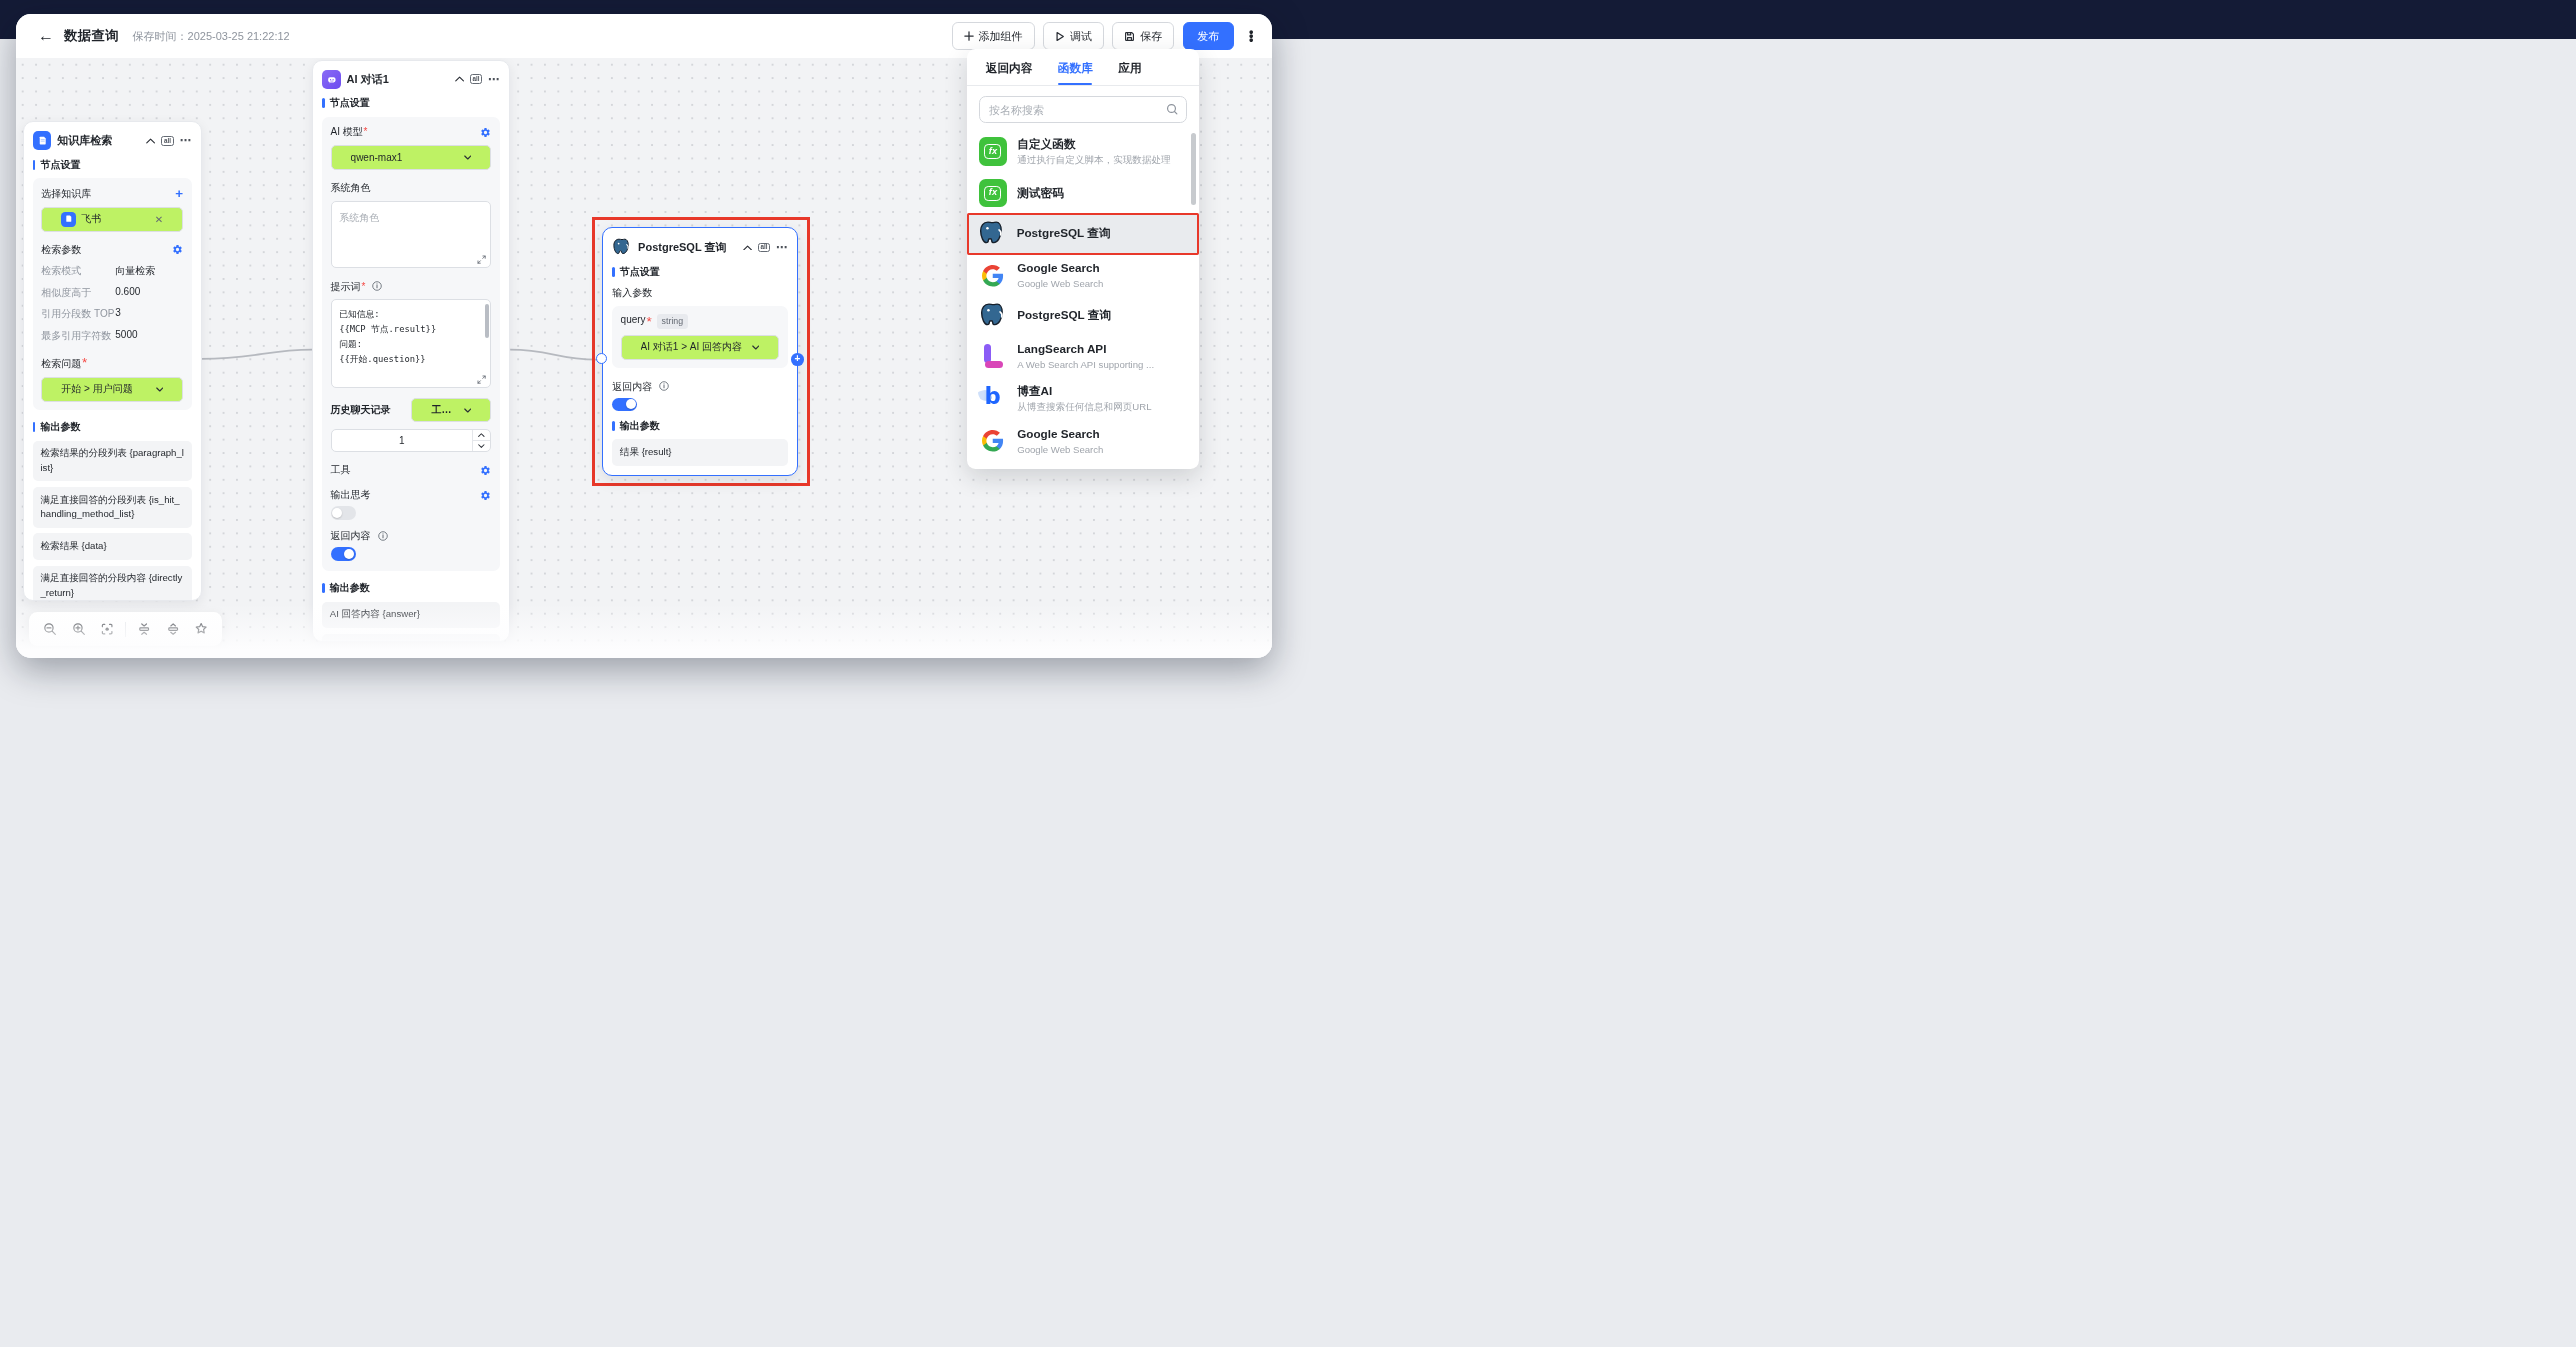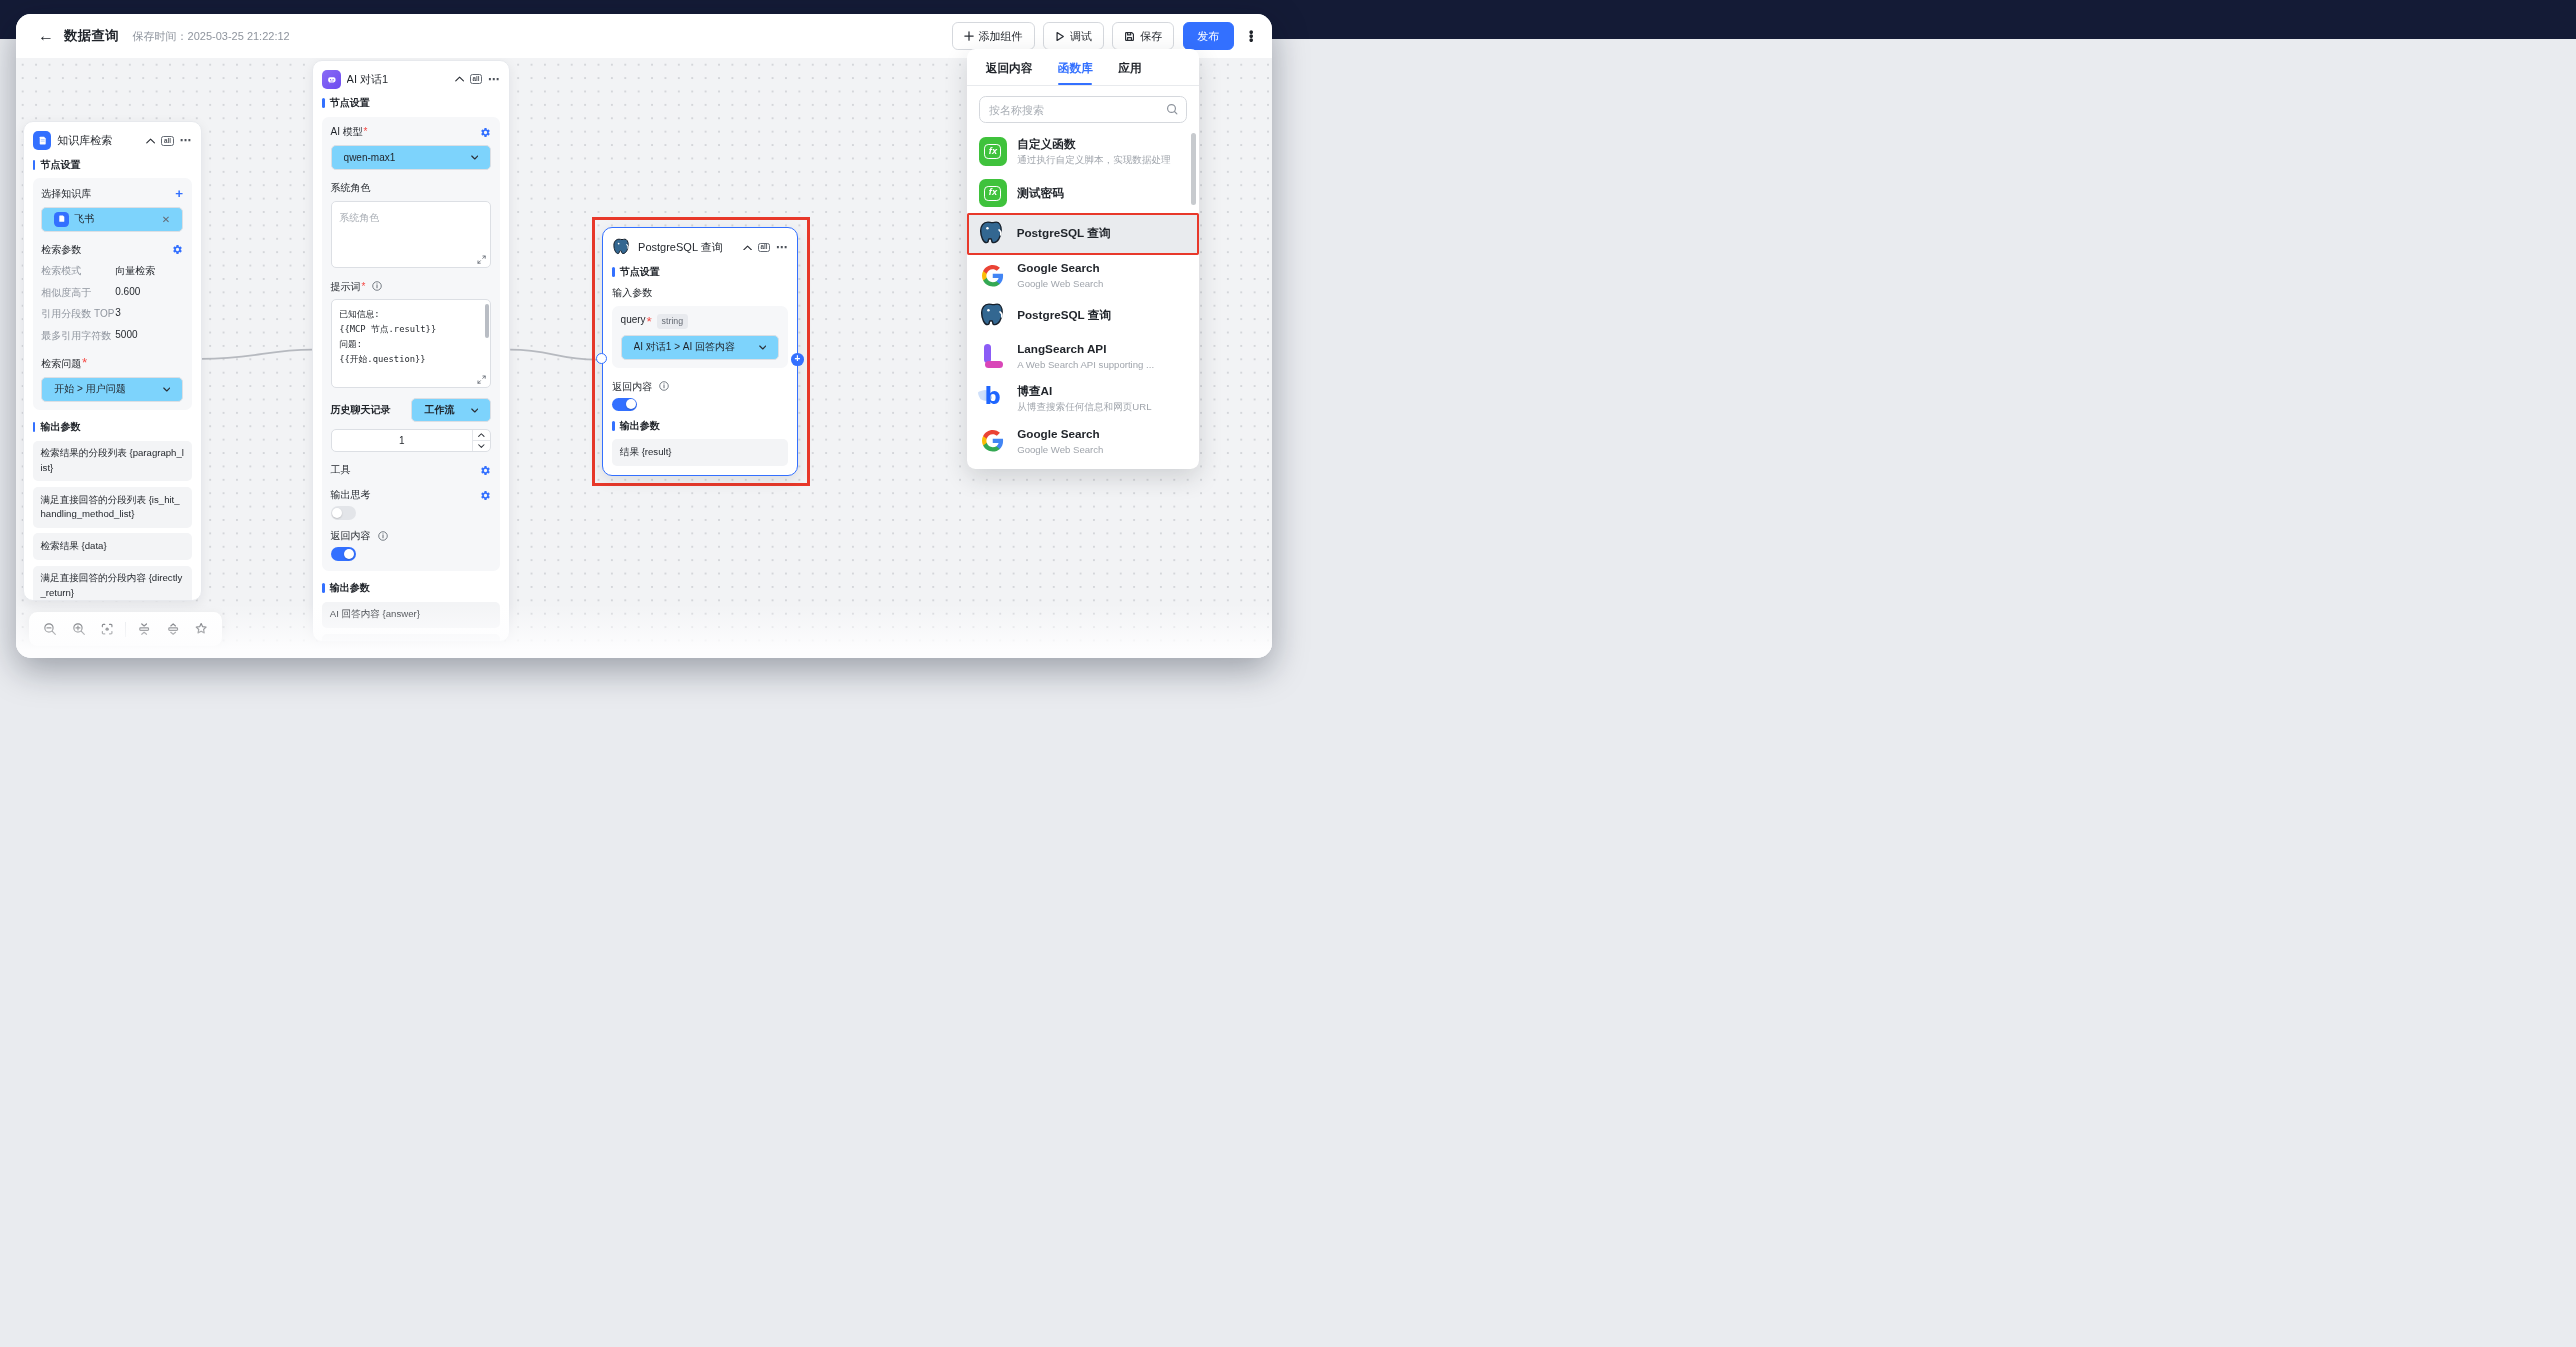--- a/index.html
+++ b/index.html
@@ -25,35 +25,35 @@
             background-image:radial-gradient(#d4d6da 0.8px, transparent 1px); background-size:13.4px 13.4px; }
   .canvas-fade { position:absolute; left:0; right:0; bottom:0; height:54px; background:linear-gradient(180deg, rgba(255,255,255,0), #fdfdfe 85%); pointer-events:none; }
   svg.wires { position:absolute; inset:0; width:100%; height:100%; pointer-events:none; }
 
   
   .node { position:absolute; background:#fff; border:0.8px solid #e7e9ed; border-radius:10px; box-shadow:0 3.4px 11.7px rgba(31,35,41,.07); padding:9.2px 9.2px 10px; overflow:hidden; }
   .node-head { display:flex; align-items:center; gap:5.9px; margin-bottom:7.6px; }
   .node-ico { width:18.5px; height:18.5px; border-radius:5px; flex:none; display:flex; align-items:center; justify-content:center; }
   .node-ico.blue { background:#3370ff; }
   .node-ico.violet { background:linear-gradient(135deg,#8a6bf5,#6c4cf0); }
-  .node-title { font-size:11px; font-weight:normal; flex:1; white-space:nowrap; overflow:hidden; }
+  .node-title { font-size:11px; font-weight:bold; flex:1; white-space:nowrap; overflow:hidden; }
   .head-icons { display:flex; align-items:center; gap:5.9px; color:#646a73; }
   .chev-up { width:9.2px; height:5.9px; }
   .all-badge { border:1.2px solid #646a73; border-radius:2.5px; font-size:6.3px; font-weight:bold; padding:0.8px 1.7px; line-height:1; color:#4c5159; }
   .kebab-h { font-size:11px; font-weight:bold; letter-spacing:0.8px; line-height:6.7px; color:#4c5159; cursor:pointer; }
   .sec-label { display:flex; align-items:center; gap:5px; font-size:10px; font-weight:bold; margin:6.7px 0 6.7px; }
   .sec-label::before { content:""; width:2.5px; height:10px; border-radius:1.7px; background:#3370ff; }
   .plain-label { font-size:10px; color:#1f2329; margin:5px 0 5.9px; }
   .card { background:#f6f7f9; border-radius:6.7px; padding:8.4px; }
   .row-between { display:flex; align-items:center; justify-content:space-between; }
   .f-label { font-size:10px; color:#1f2329; }
   .req { color:#f54a45; margin-left:0.8px; }
   .gear { width:11px; height:11px; fill:#3370ff; cursor:pointer; flex:none; }
   .info-i { width:10px; height:10px; margin-left:3.4px; vertical-align:-1.7px; cursor:default; }
-  .select { background:#7dd3fc; border:0.8px solid #dcdfe4; border-radius:5px; height:25px; display:flex; align-items:center; gap:5px; padding:0 12px; font-size:10px; margin-top:5.9px; cursor:pointer; }
+  .select { background:#bef264; border:0.8px solid #dcdfe4; border-radius:5px; height:25px; display:flex; align-items:center; gap:5px; padding:0 19px; font-size:10px; margin-top:5.9px; cursor:pointer; }
   .select .val { flex:1; white-space:nowrap; overflow:hidden; text-overflow:ellipsis; }
   .chev-dn { width:7.6px; height:5px; flex:none; }
   .out-row { background:#f3f4f6; border-radius:5px; padding:5.9px 7.6px; font-size:9.6px; line-height:1.5; margin-bottom:5.9px; word-break:break-all; }
   .toggle { width:25px; height:13.4px; border-radius:7.6px; background:#e3e5e9; position:relative; margin:4.2px 0 7.6px; cursor:pointer; }
   .toggle .knob { position:absolute; top:1.7px; left:1.7px; width:10px; height:10px; border-radius:50%; background:#fff; box-shadow:0 0.8px 1.7px rgba(0,0,0,.2); }
   .toggle.on { background:#3370ff; }
   .toggle.on .knob { left:auto; right:1.7px; }
   .textarea { position:relative; background:#fff; border:0.8px solid #dcdfe4; border-radius:5px; margin-top:5.9px; padding:6.7px 7.6px; }
   .ph { color:#a9aeb5; font-size:10px; }
   .expand-ic { position:absolute; right:4.2px; bottom:3.4px; width:9.2px; height:9.2px; }

